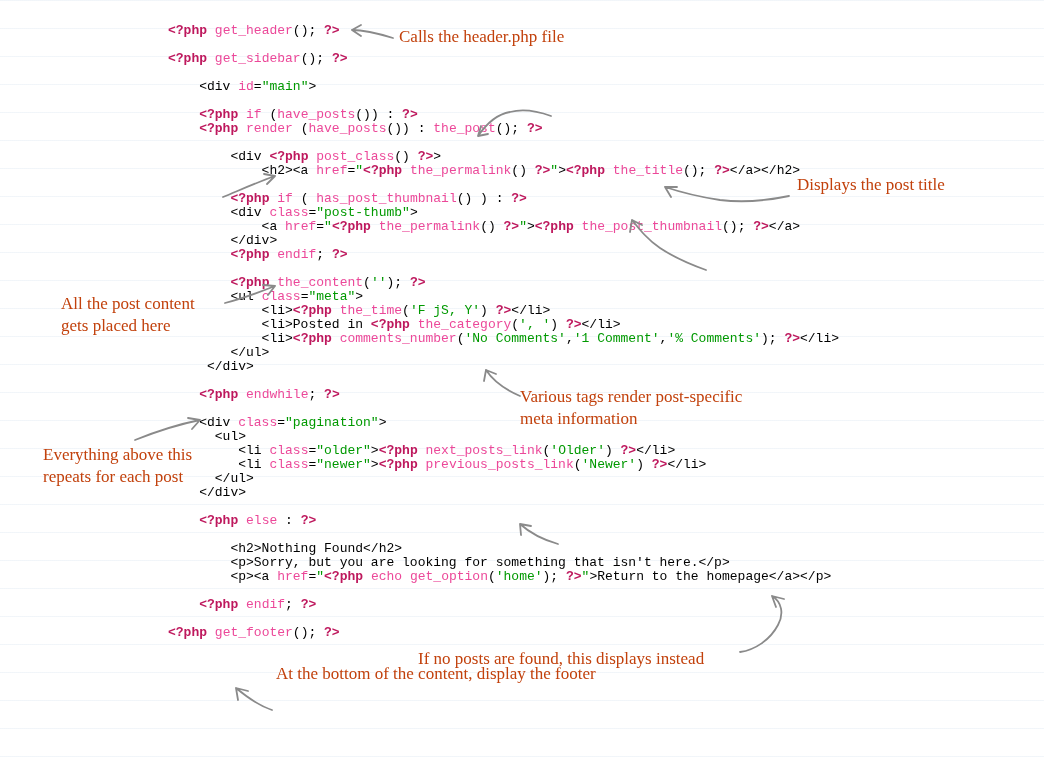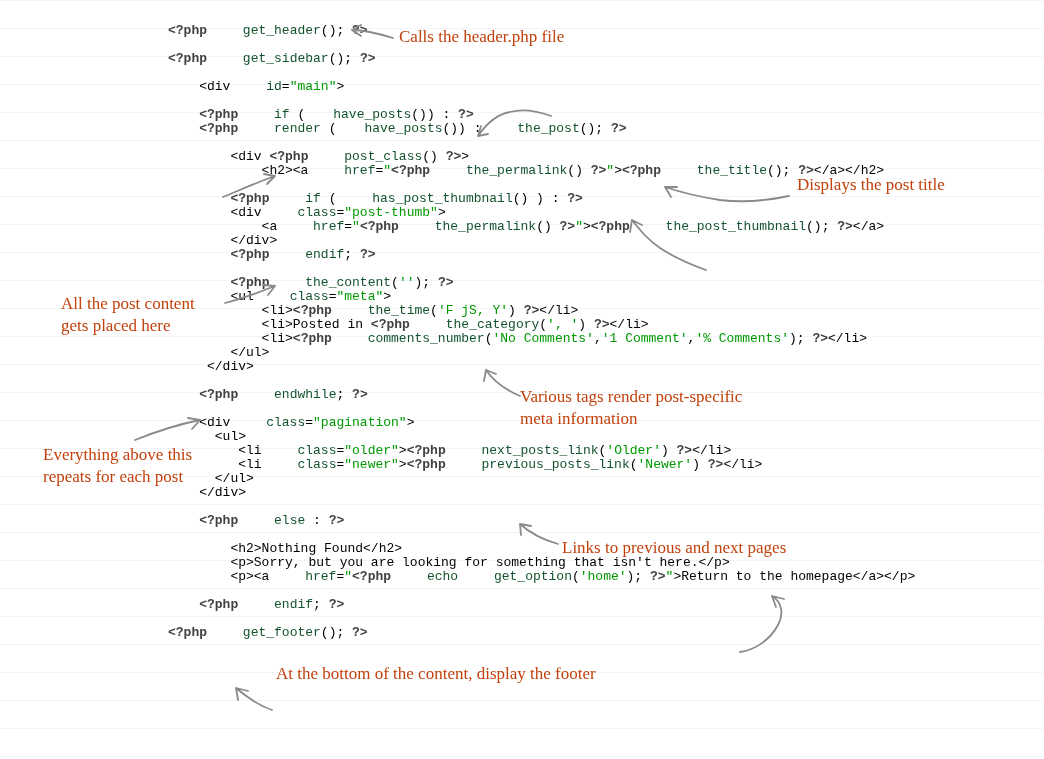--- a/index.html
+++ b/index.html
@@ -21,22 +21,22 @@
   pre.code{
     position:absolute;
     left:168px;
     top:24px;
     margin:0;
     white-space:pre;
     font-family:"Courier New",monospace;
     font-size:13px;
     line-height:14px;
   }
-  .r{color:#404040;font-weight:bold;}
-  .b{color:#14532d;margin-left:28px;}
+  .r{color:#be185d;font-weight:bold;}
+  .b{color:#ec4899;}
   .g{color:#009900;}
   .note{
     position:absolute;
     font-family:"Comic Sans MS","Segoe Script","Bradley Hand",cursive;
     font-size:17px;
     line-height:22px;
     color:#c2410c;
     white-space:pre;
   }
   svg.arrows{
@@ -100,21 +100,21 @@
 <span class="r">&lt;?php</span> <span class="b">get_footer</span>(); <span class="r">?&gt;</span></pre>
 
 <div class="note" style="left:399px;top:26px">Calls the header.php file</div>
 <div class="note" style="left:797px;top:174px">Displays the post title</div>
 <div class="note" style="left:61px;top:293px">All the post content
 gets placed here</div>
 <div class="note" style="left:520px;top:386px">Various tags render post-specific
 meta information</div>
 <div class="note" style="left:43px;top:444px">Everything above this
 repeats for each post</div>
-<div class="note" style="left:562px;top:537px">Links to previous and next pages</div>
+<div class="note" style="left:418px;top:648px">If no posts are found, this displays instead</div>
 <div class="note" style="left:276px;top:663px">At the bottom of the content, display the footer</div>
 
 <svg class="arrows">
 
   <path d="M393 38 C 380 34, 365 30, 352 30 M352 30 l9 -5 M352 30 l9 6"></path>
 
   <path d="M551 116 C 540 112, 525 108, 510 112 C 498 114, 487 123, 478 136 M478 136 l10 -2 M478 136 l3 -10"></path>
 
   <path d="M223 197 C 240 190, 258 182, 275 176 M275 176 l-8 8 M275 176 l-11 -2"></path>
 

